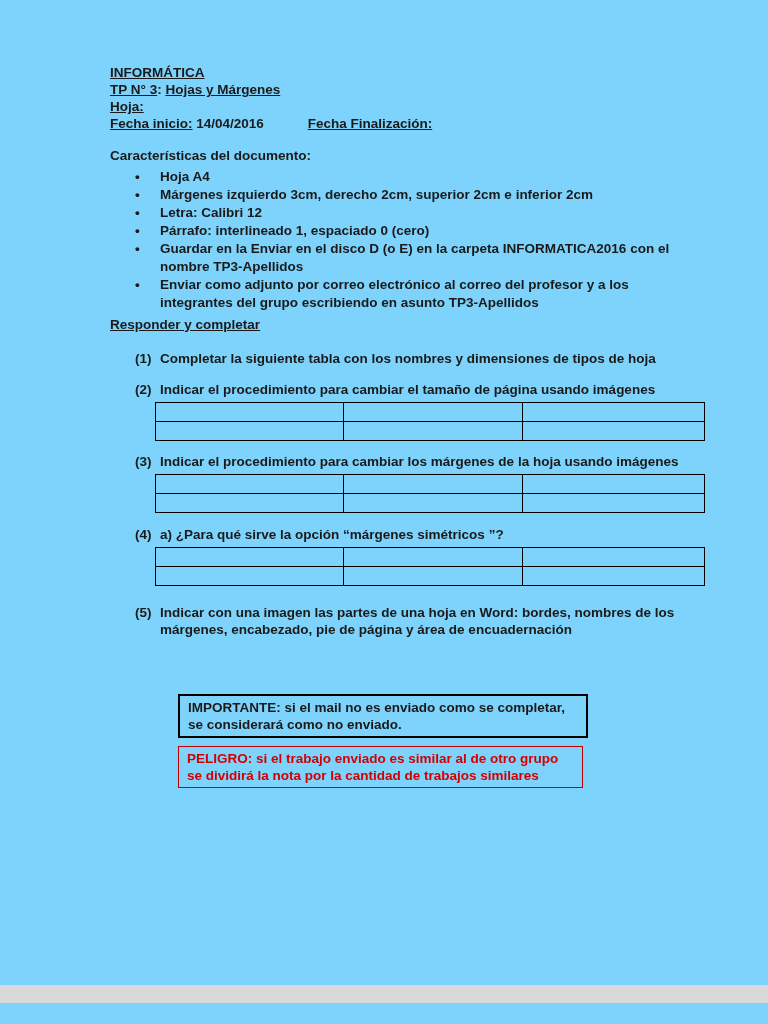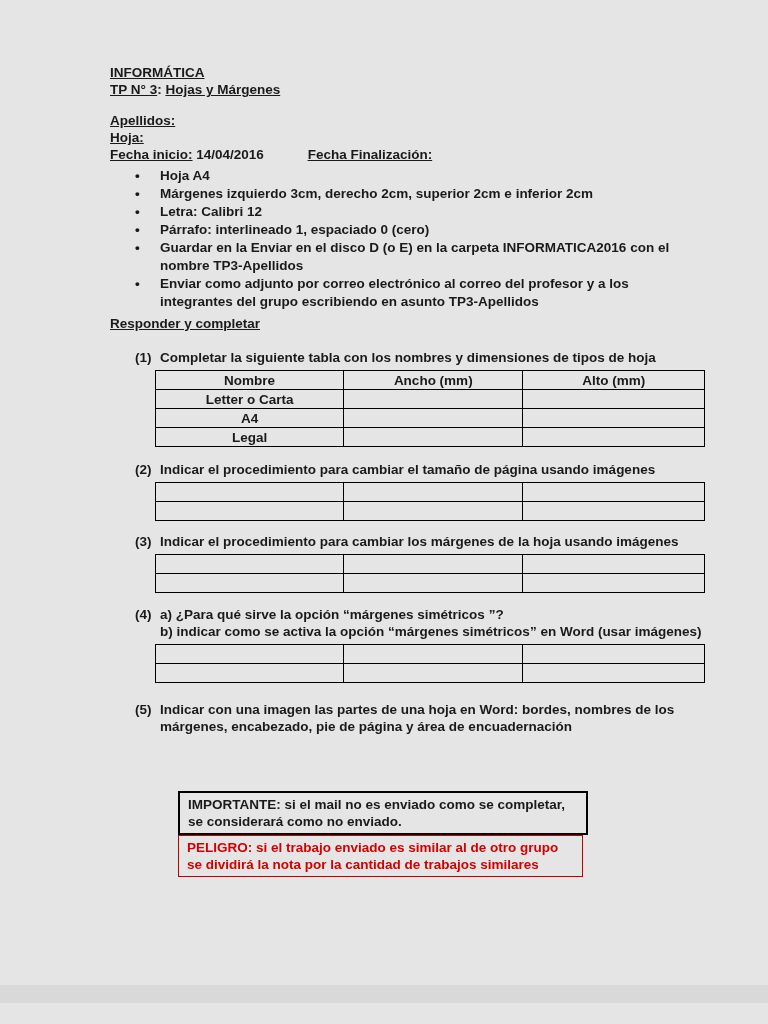--- a/index.html
+++ b/index.html
@@ -1,20 +1,20 @@
 <!DOCTYPE html>
 <html><head>
 <meta charset="utf-8">
 <style>
   html, body { margin: 0; padding: 0; background: #ffffff; }
   .page {
     position: relative;
     width: 768px;
     height: 1024px;
-    background: #e5e5e5;
+    background: #7dd3fc;
     overflow: hidden;
     font-family: "Liberation Sans", sans-serif;
     color: #1a1a1a;
   }
   .content {
     position: absolute;
     left: 110px;
     top: 64px;
     width: 595px;
     font-size: 13.5px;
@@ -25,21 +25,21 @@
   .line { white-space: nowrap; }
   .mt14 { margin-top: 14px; }
   .mt15 { margin-top: 15px; }
   .mt4  { margin-top: 4px; }
   .mt20 { margin-top: 4px; }
   .mt17 { margin-top: 17px; }
   .mt13 { margin-top: 13px; }
   .mt12 { margin-top: 12px; }
   .mt18 { margin-top: 18px; }
   .mt56 { margin-top: 56px; }
-  .mt16 { margin-top: 0; }
+  .mt16 { margin-top: 8px; }
 
   .fecha-fin { margin-left: 40px; }
 
   .bullets { margin-top: 4px; }
   .bullet-item { display: flex; margin-left: 25px; line-height: 18px; }
   .bullet-dot { width: 25px; flex: 0 0 25px; }
   .bullet-text { flex: 1; }
 
   .q { display: flex; margin-left: 25px; }
   .qnum { width: 25px; flex: 0 0 25px; }
@@ -86,32 +86,30 @@
   <div class="content">
 
     <div class="line">
       <span class="u">INFORMÁTICA</span>
     </div>
 
     <div class="line">
       <span class="u">TP N° 3</span><span>: </span><span class="u">Hojas y Márgenes</span>
     </div>
 
-    <div class="line mt14">
-      <span class="u">Apellidos:</span>
-    </div>
     <div class="line">
       <span class="u">Hoja:</span>
     </div>
     <div class="line">
       <span class="u">Fecha inicio:</span>
       <span>14/04/2016</span>
       <span class="u fecha-fin">Fecha Finalización:</span>
     </div>
 
+    <div class="line mt15">Características del documento:</div>
 
     <div class="bullets">
       <div class="bullet-item">
         <span class="bullet-dot">•</span>
         <span class="bullet-text">Hoja A4</span>
       </div>
       <div class="bullet-item">
         <span class="bullet-dot">•</span>
         <span class="bullet-text">Márgenes izquierdo 3cm, derecho 2cm, superior 2cm e inferior 2cm</span>
       </div>
@@ -135,106 +133,81 @@
 
     <div class="line mt20">
       <span class="u">Responder y completar</span>
     </div>
 
     <div class="q mt17">
       <span class="qnum">(1)</span>
       <span class="qtext">Completar la siguiente tabla con los nombres y dimensiones de tipos de hoja</span>
     </div>
 
+
+    <div class="q mt14">
+      <span class="qnum">(2)</span>
+      <span class="qtext">Indicar el procedimiento para cambiar el tamaño de página usando imágenes</span>
+    </div>
+
     <table class="tbl mt4">
       <tbody>
           <tr>
-        <td class="c1">Nombre</td>
-        <td class="c2">Ancho (mm)</td>
-        <td class="c3">Alto (mm)</td>
+        <td class="c1"></td>
+        <td class="c2"></td>
+        <td class="c3"></td>
       </tr>
       <tr>
-        <td class="c1">Letter o Carta</td>
-        <td class="c2"></td>
-        <td class="c3"></td>
-      </tr>
-      <tr>
-        <td class="c1">A4</td>
-        <td class="c2"></td>
-        <td class="c3"></td>
-      </tr>
-      <tr>
-        <td class="c1">Legal</td>
+        <td class="c1"></td>
         <td class="c2"></td>
         <td class="c3"></td>
       </tr>
     </tbody>
       </table>
 
-    <div class="q mt14">
-      <span class="qnum">(2)</span>
-      <span class="qtext">Indicar el procedimiento para cambiar el tamaño de página usando imágenes</span>
+    <div class="q mt12">
+      <span class="qnum">(3)</span>
+      <span class="qtext">Indicar el procedimiento para cambiar los márgenes de la hoja usando imágenes</span>
     </div>
 
     <table class="tbl mt4">
       <tbody>
           <tr>
         <td class="c1"></td>
         <td class="c2"></td>
         <td class="c3"></td>
       </tr>
       <tr>
         <td class="c1"></td>
         <td class="c2"></td>
         <td class="c3"></td>
       </tr>
     </tbody>
       </table>
 
-    <div class="q mt12">
-      <span class="qnum">(3)</span>
-      <span class="qtext">Indicar el procedimiento para cambiar los márgenes de la hoja usando imágenes</span>
+    <div class="q mt13">
+      <span class="qnum">(4)</span>
+      <span class="qtext">a) ¿Para qué sirve la opción “márgenes simétricos ”?</span>
     </div>
 
     <table class="tbl mt4">
       <tbody>
           <tr>
         <td class="c1"></td>
         <td class="c2"></td>
         <td class="c3"></td>
       </tr>
       <tr>
         <td class="c1"></td>
         <td class="c2"></td>
         <td class="c3"></td>
       </tr>
     </tbody>
       </table>
 
-    <div class="q mt13">
-      <span class="qnum">(4)</span>
-      <span class="qtext">a) ¿Para qué sirve la opción “márgenes simétricos ”?</span>
-    </div>
-    <div class="q4b">b) indicar como se activa la opción “márgenes simétricos” en Word (usar imágenes)</div>
-
-    <table class="tbl mt4">
-      <tbody>
-          <tr>
-        <td class="c1"></td>
-        <td class="c2"></td>
-        <td class="c3"></td>
-      </tr>
-      <tr>
-        <td class="c1"></td>
-        <td class="c2"></td>
-        <td class="c3"></td>
-      </tr>
-    </tbody>
-      </table>
-
     <div class="q mt18">
       <span class="qnum">(5)</span>
       <span class="qtext">Indicar con una imagen las partes de una hoja en Word: bordes, nombres de los márgenes, encabezado, pie de página y área de encuadernación</span>
     </div>
 
     <div class="box box-importante mt56">
       <span>IMPORTANTE: si el mail no es enviado como se completar, se considerará como no enviado.</span>
     </div>
 
     <div class="box box-peligro mt16">

